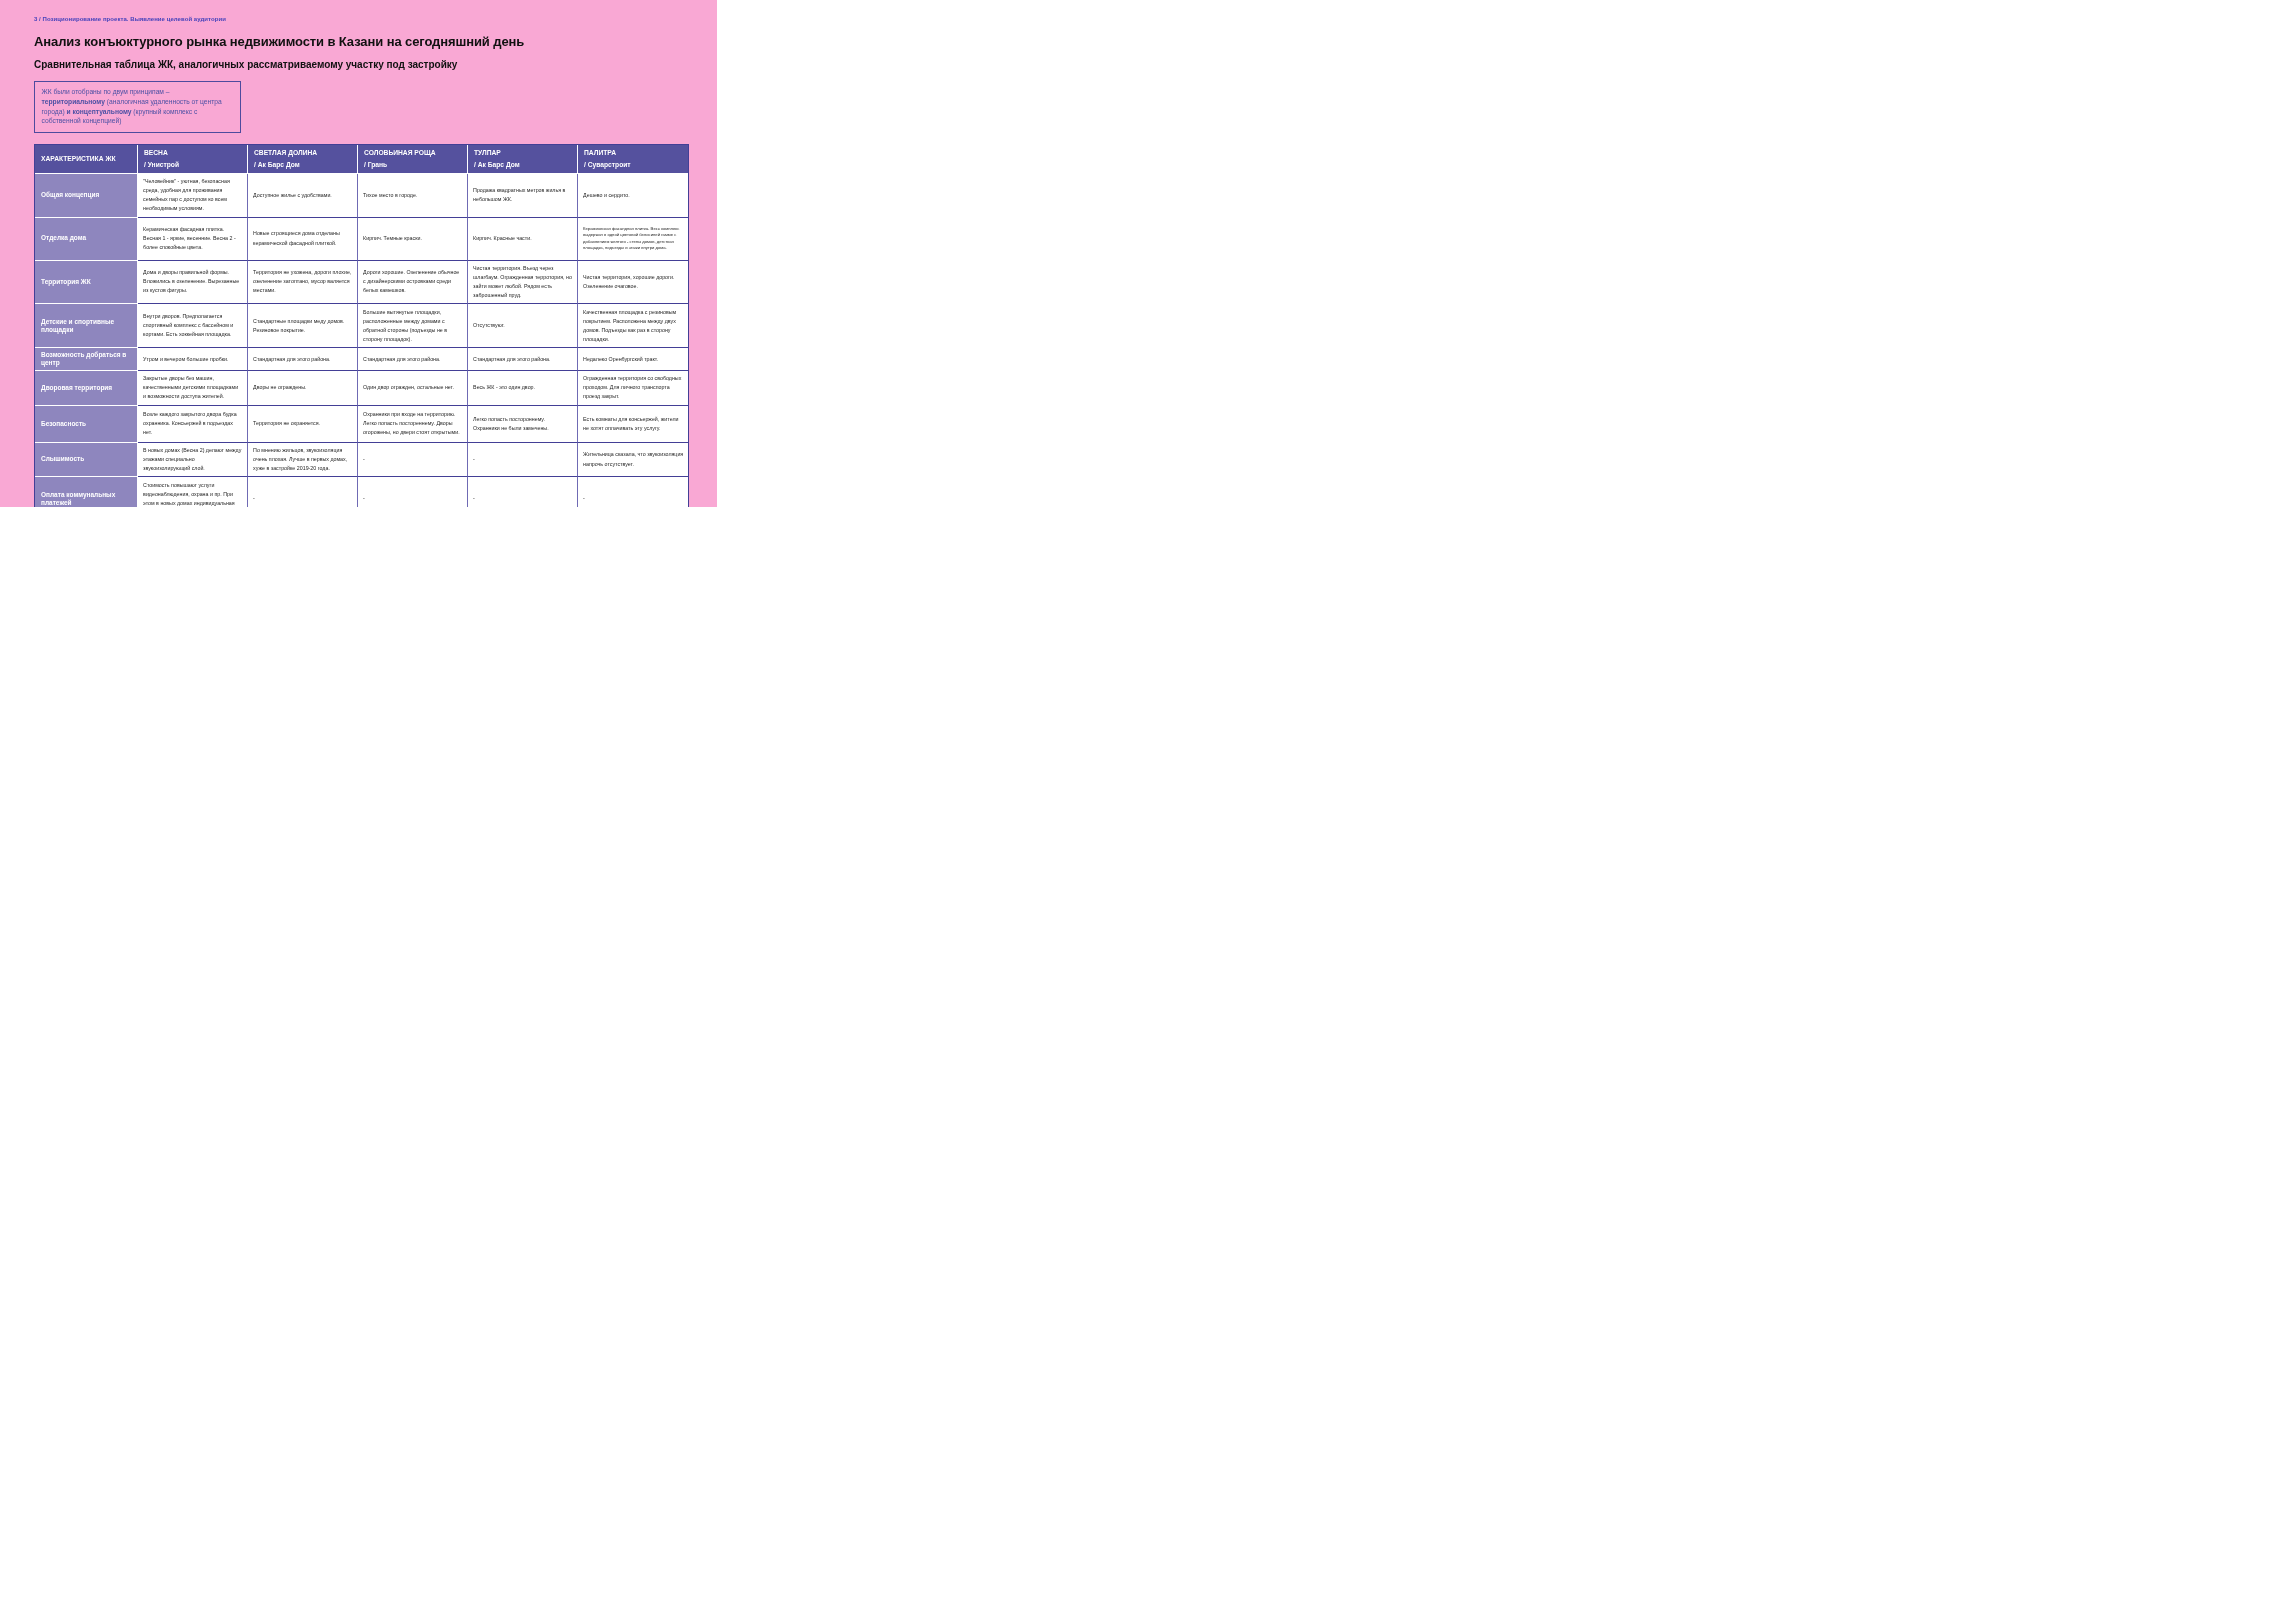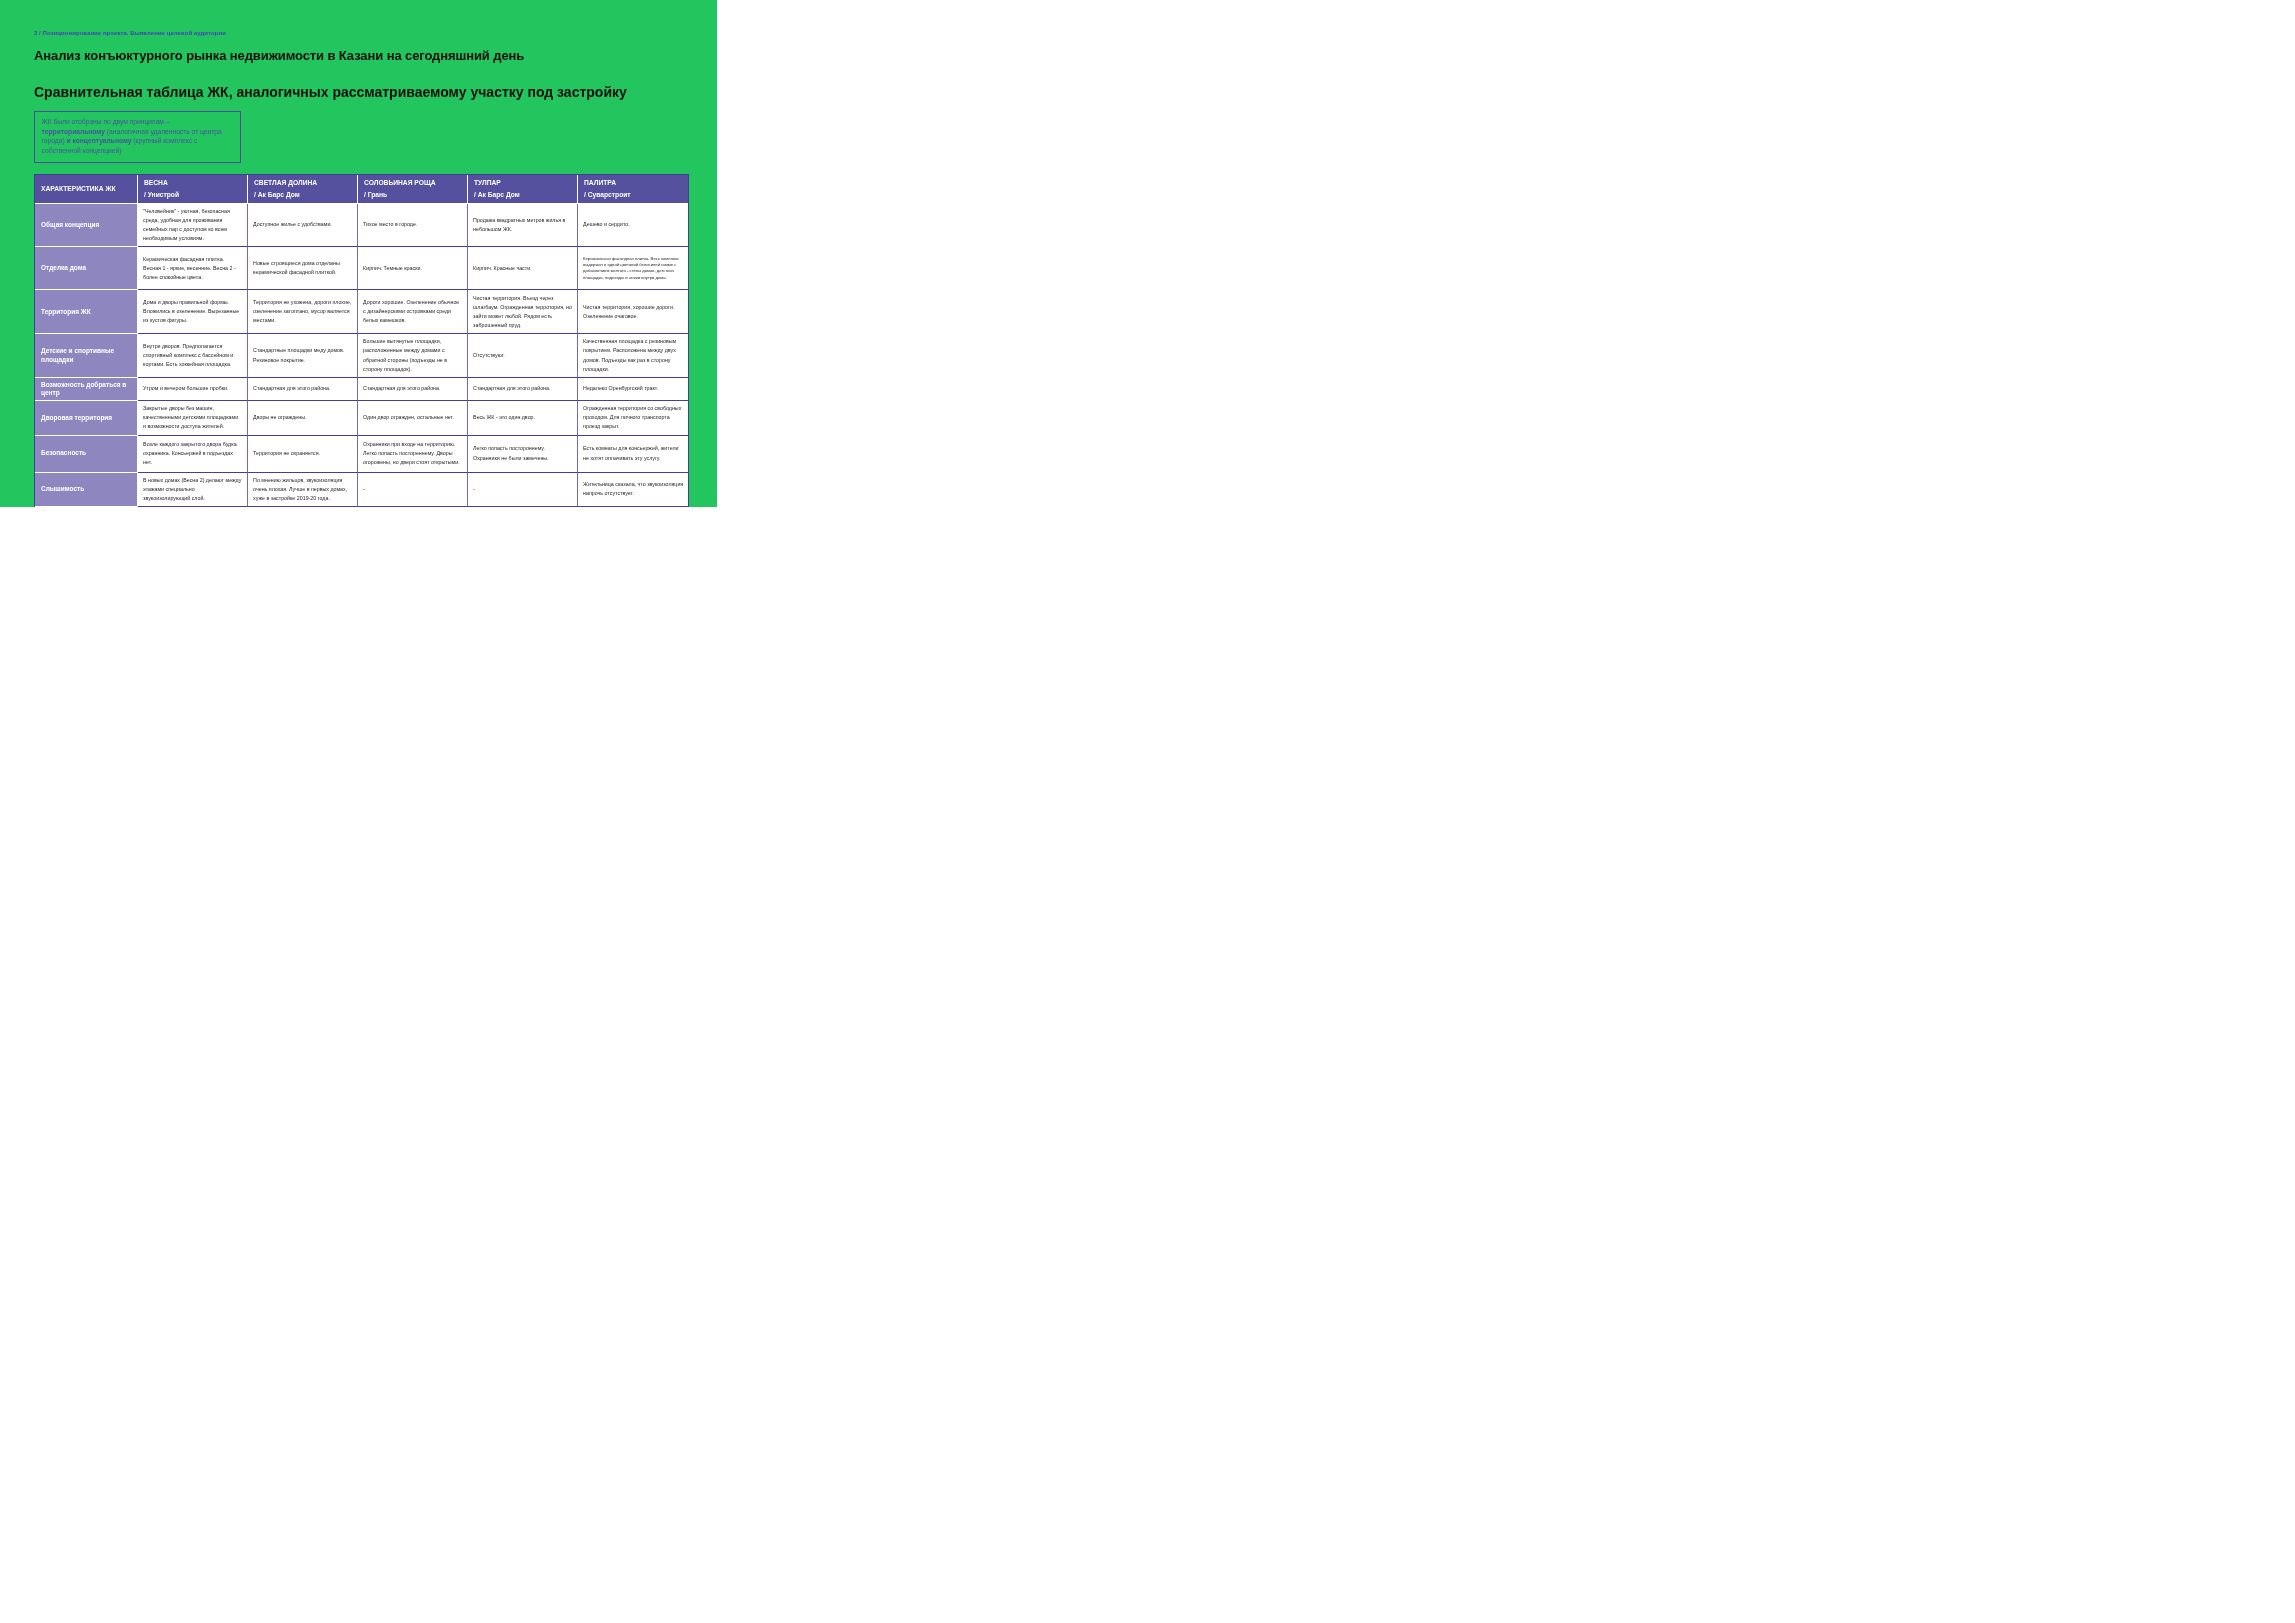--- a/index.html
+++ b/index.html
@@ -10,32 +10,32 @@
     --accent:#4642BB;
     --note-text:#4D51A5;
     --note-border:#4E4A9E;
     --title-color:#111111;
     --cell-text:#1F1F1F;
   }
   html,body{margin:0;padding:0;background:#ffffff;}
   body{font-family:"Liberation Sans", sans-serif;}
   .page{
     width:717px;height:507px;box-sizing:border-box;
-    padding:30px 28px 0 34px;background:#22c55e;overflow:hidden;
+    padding:16px 28px 0 34px;background:#f9a8d4;overflow:hidden;
   }
   .breadcrumb{
     color:var(--accent);font-size:6px;font-weight:700;letter-spacing:0.05px;
   }
   .title{
     margin:12.5px 0 0 0;color:var(--title-color);
     font-size:13px;font-weight:700;letter-spacing:-0.1px;line-height:1.15;
   }
   .subtitle{
-    margin:21px 0 0 0;color:var(--title-color);
-    font-size:14px;font-weight:700;line-height:1.2;
+    margin:10px 0 0 0;color:var(--title-color);
+    font-size:10px;font-weight:700;line-height:1.2;
   }
   .note{
     margin-top:9.7px;width:207px;box-sizing:border-box;
     border:0.7px solid var(--note-border);
     padding:5.1px 6.5px 6px 6.5px;
     color:var(--note-text);font-size:6.7px;line-height:1.45;
   }
   .note b{font-weight:700;}
   table.cmp{
     margin-top:11px;width:653px;table-layout:fixed;

